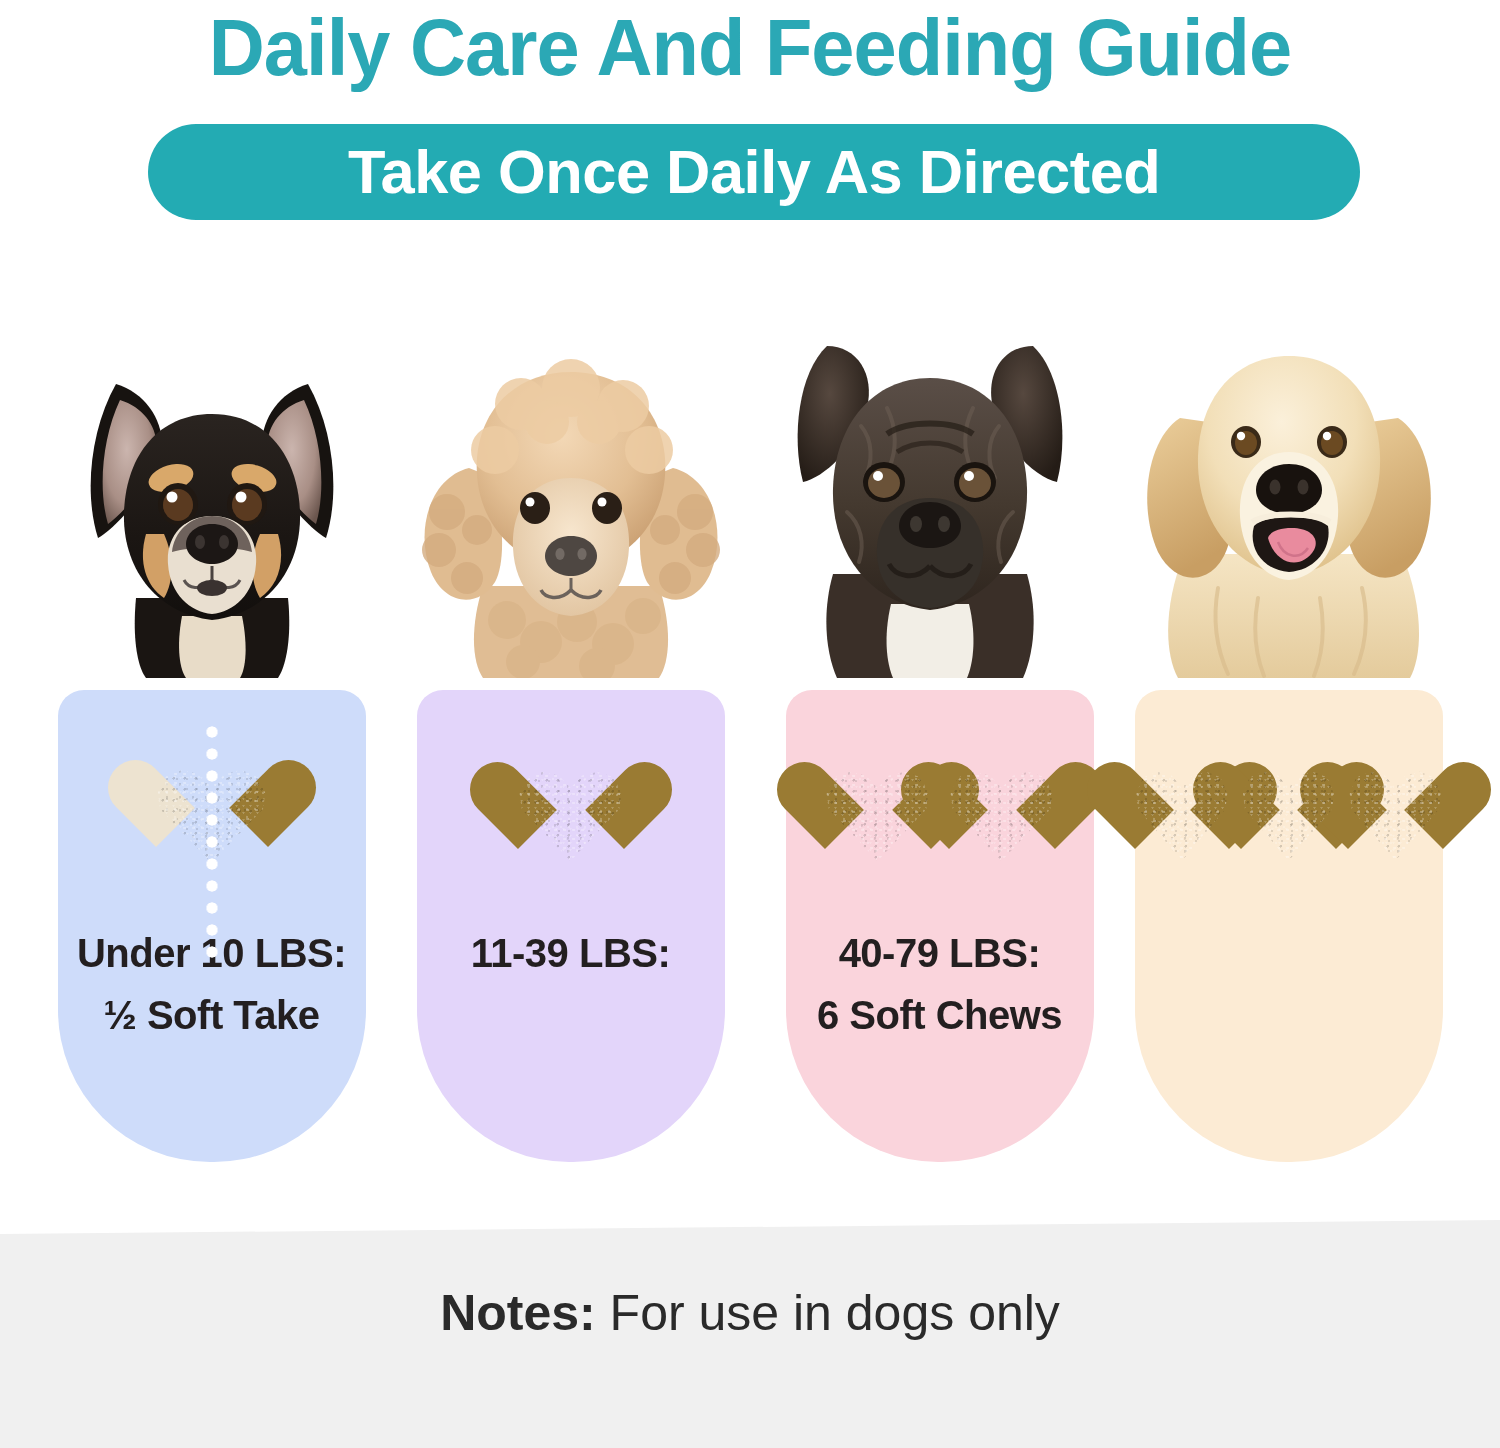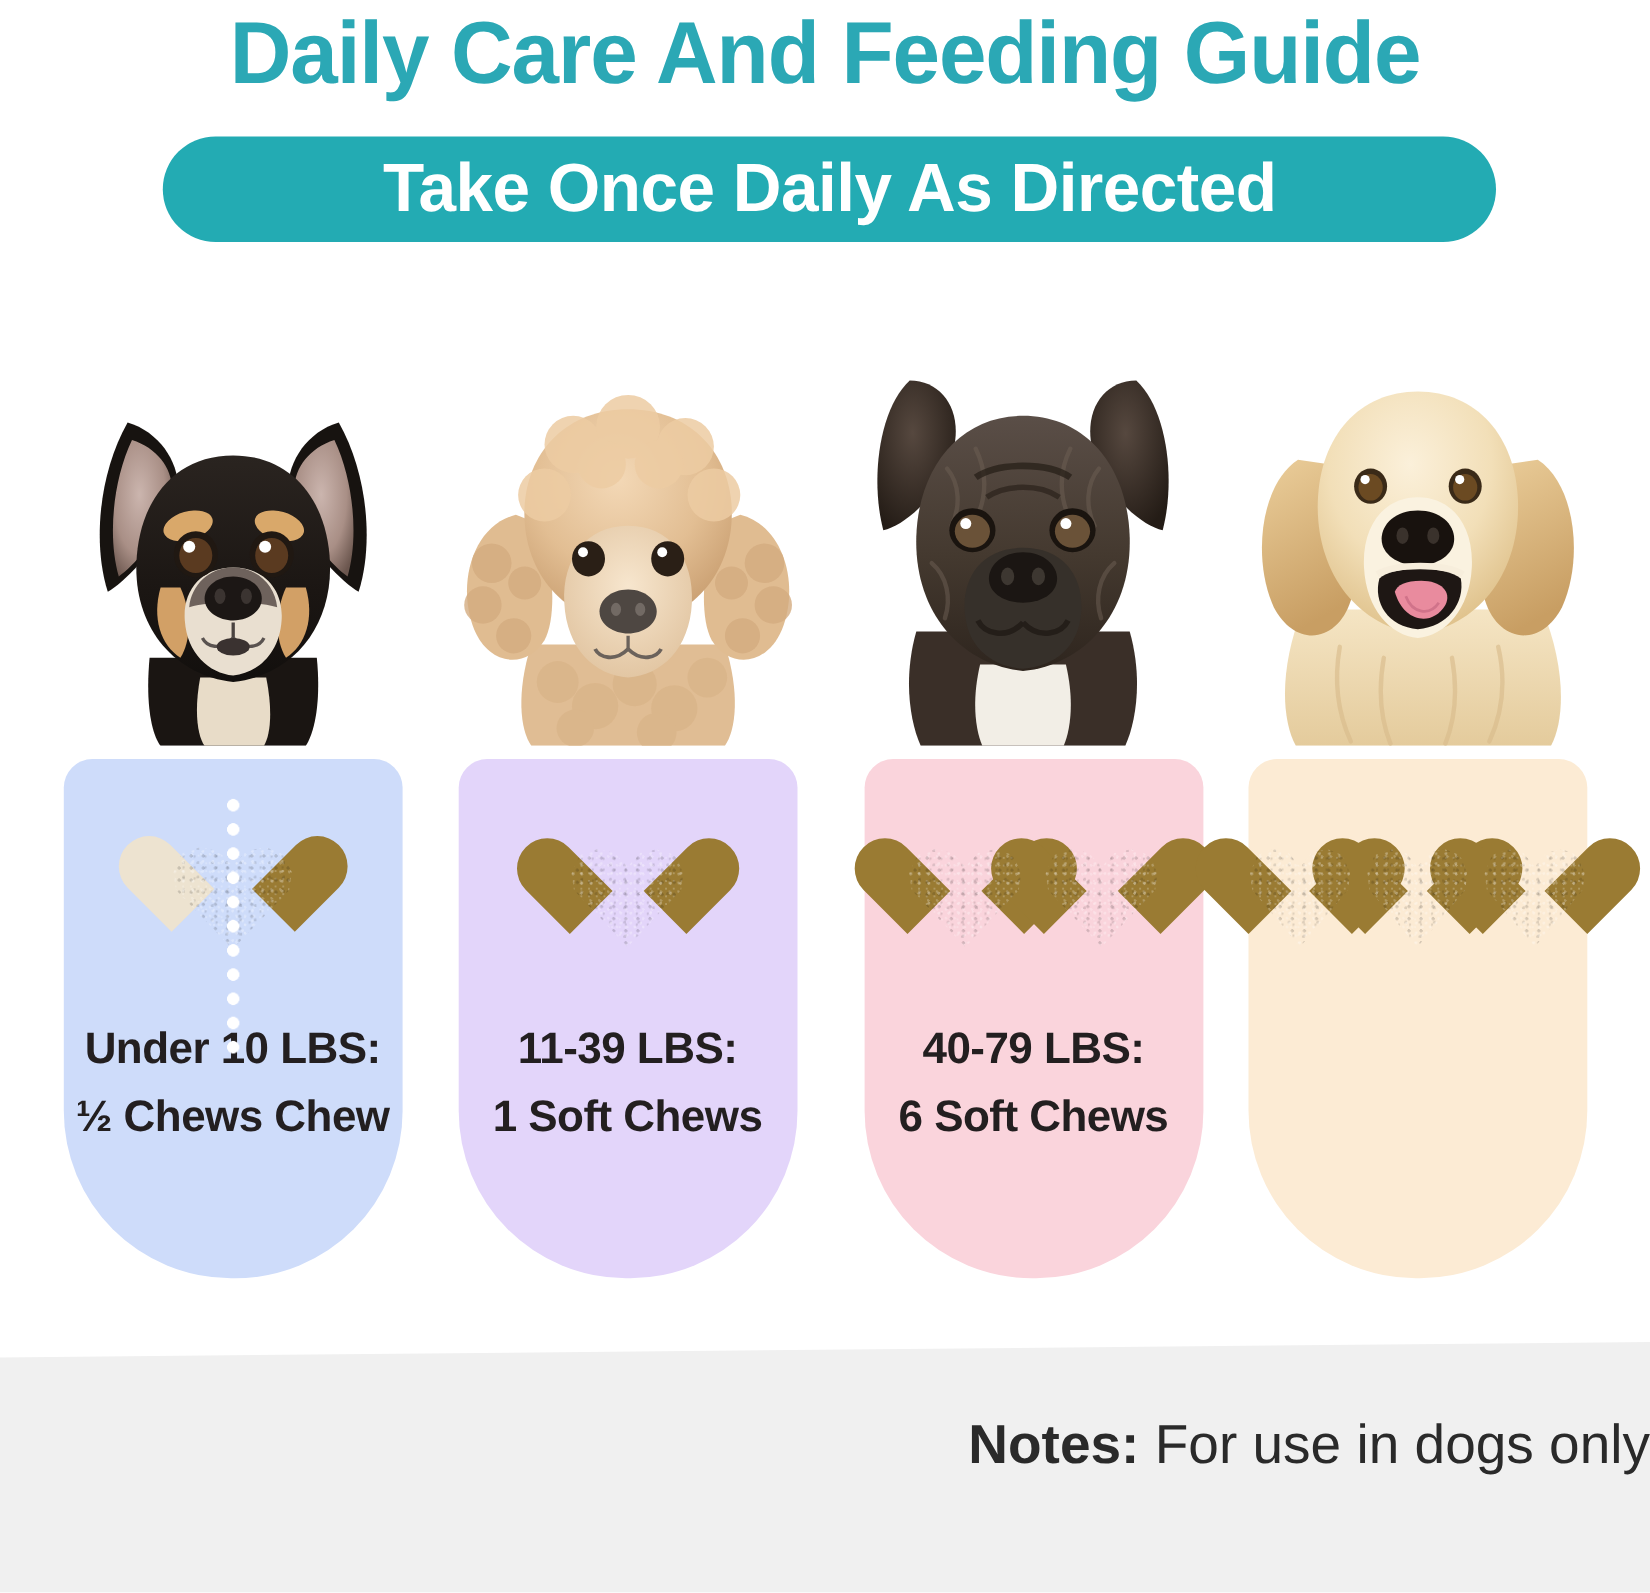--- a/index.html
+++ b/index.html
@@ -160,21 +160,21 @@
   #footer {
     position:absolute;
     left:0; top:1220px;
     width:1500px; height:228px;
     background:#F0F0F0;
     clip-path:polygon(0 14px, 1500px 0, 1500px 228px, 0 228px);
   }
   #footer-note {
     position:absolute;
     left:0; top:63px; width:1500px;
-    text-align:right;
+    text-align:center;
     font-size:50px;
     line-height:60px;
     color:#2A2A2A;
     white-space:nowrap;
   }
   #footer-note-label { font-weight:bold; }
   #footer-note-text  { font-weight:normal; }
 
   
   .dogsvg { display:block; }
@@ -246,21 +246,21 @@
     </div>
     <div class="panel" style="background:#CEDCFA;">
       <div class="chews one">
         <span class="heart half" style="--hc-left:#EDE3D0;--hc-right:#9A7B33;">
           <span class="tex"></span>
           <span class="dotline"></span>
         </span>
       </div>
       <div class="card-text">
         <span>Under 10 LBS:</span>
-        <span class="l2">½ Chews Chew</span>
+        <span class="l2">½ Soft Take</span>
       </div>
     </div>
   </div>
 
   <div class="card-wrap">
     <div class="dog-photo" style="top:50px;width:320px;height:328px;">
       <svg class="dogsvg" viewBox="0 0 320 328" width="320" height="328">
         <defs>
           <radialGradient id="p1" cx="45%" cy="32%" r="72%">
             <stop offset="0%" stop-color="#F3D8B6"></stop>
@@ -325,21 +325,20 @@
       </svg>
     </div>
     <div class="panel" style="background:#E3D5FA;">
       <div class="chews one">
         <span class="heart" style="--hc:#9A7B33;">
           <span class="tex"></span>
         </span>
       </div>
       <div class="card-text">
         <span>11-39 LBS:</span>
-        <span class="l2">1 Soft Chews</span>
       </div>
     </div>
   </div>
 
   <div class="card-wrap">
     <div class="dog-photo" style="top:16px;width:322px;height:362px;">
       <svg class="dogsvg" viewBox="0 0 322 362" width="322" height="362">
         <defs>
           <linearGradient id="fb1" x1="0" y1="0" x2="0" y2="1">
             <stop offset="0%" stop-color="#5A4E47"></stop>

